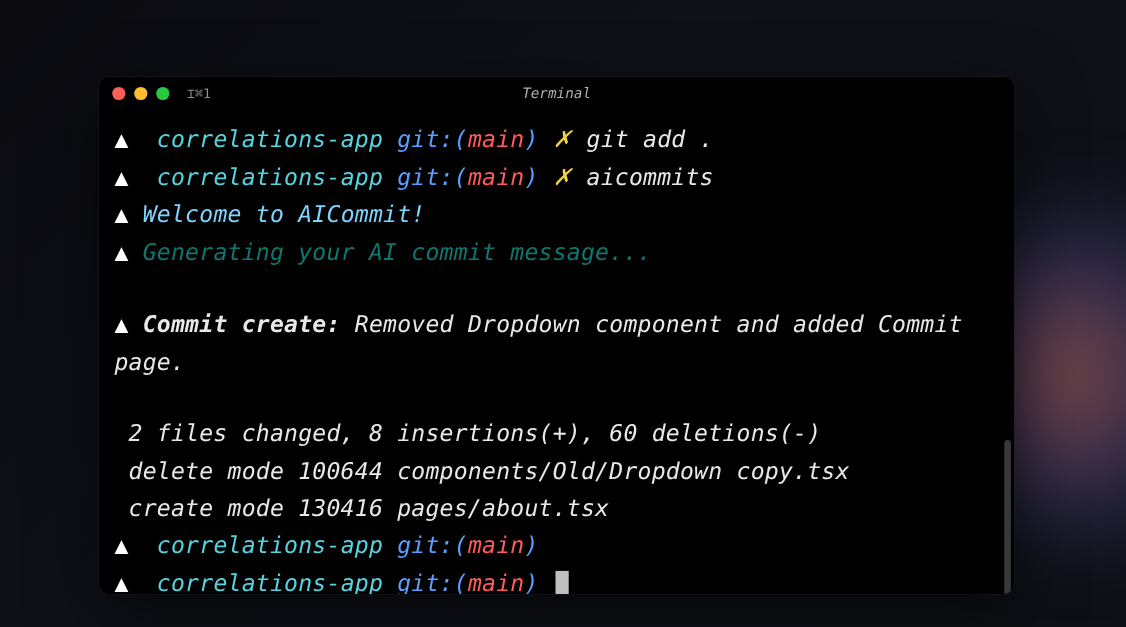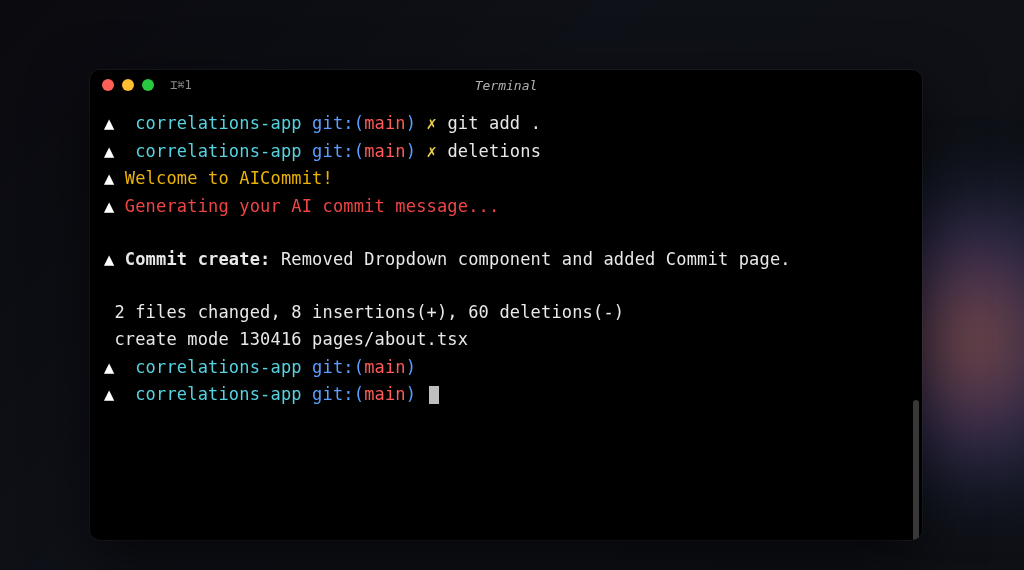--- a/index.html
+++ b/index.html
@@ -67,42 +67,43 @@
       position: absolute;
       left: 50%;
       transform: translateX(-50%);
       color: #b0b0b5;
       font-size: 13px;
       font-weight: 500;
       font-style: italic;
     }
     .terminal-body {
       padding: 10px 14px;
-      font-size: 17px;
+      font-size: 21px;
       line-height: 1.62;
       color: #e8e8e8;
       letter-spacing: 0.01em;
       height: calc(100% - 30px);
       overflow: hidden;
       position: relative;
+      font-style: italic;
     }
     .line {
       white-space: pre;
     }
     .line.wrap {
       white-space: pre-wrap;
       word-break: break-word;
     }
     .tri { color: #ffffff; }
     .cyan { color: #56d3e0; }
     .blue { color: #5b9eff; }
     .red { color: #ff5b5b; }
     .yellow { color: #f0d04a; }
-    .green { color: #eab308; margin-top: 41px; }
-    .grey { color: #ef4444; }
+    .green { color: #7dd3fc; margin-top: 41px; }
+    .grey { color: #0f766e; }
     .white { color: #e8e8e8; }
     .bold { font-weight: 700; }
     .prompt-q { color: #3dd15d; font-weight: 700; }
     .answer-y { color: #56d3e0; }
     .spacer { height: 1.5em; }
     .cursor-block {
       display: inline-block;
       width: 0.6em;
       height: 1.1em;
       background: #bfbfbf;
@@ -133,34 +134,35 @@
       <div class="traffic-light traffic-green"></div>
     </div>
     <span class="tab-label">⌶⌘1</span>
     <span class="window-title">Terminal</span>
   </div>
 
   <div class="terminal-body">
 
     <div class="line"><span class="tri">▲</span>  <span class="cyan">correlations-app</span> <span class="blue">git:(</span><span class="red">main</span><span class="blue">)</span> <span class="yellow">✗</span> <span class="white">git add .</span></div>
 
-    <div class="line"><span class="tri">▲</span>  <span class="cyan">correlations-app</span> <span class="blue">git:(</span><span class="red">main</span><span class="blue">)</span> <span class="yellow">✗</span> <span class="white">deletions</span></div>
+    <div class="line"><span class="tri">▲</span>  <span class="cyan">correlations-app</span> <span class="blue">git:(</span><span class="red">main</span><span class="blue">)</span> <span class="yellow">✗</span> <span class="white">aicommits</span></div>
 
     <div class="line"><span class="tri">▲</span> <span class="green">Welcome to AICommit!</span></div>
 
     <div class="line"><span class="tri">▲</span> <span class="grey">Generating your AI commit message...</span></div>
 
     <div class="spacer"></div>
 
     <div class="line wrap"><span class="tri">▲</span> <span class="white bold">Commit create:</span> <span class="white">Removed Dropdown component and added Commit page.</span></div>
 
     <div class="spacer"></div>
 
 
     <div class="line"><span class="white"> 2 files changed, 8 insertions(+), 60 deletions(-)</span></div>
+    <div class="line"><span class="white"> delete mode 100644 components/Old/Dropdown copy.tsx</span></div>
     <div class="line"><span class="white"> create mode 130416 pages/about.tsx</span></div>
 
     <div class="line"><span class="tri">▲</span>  <span class="cyan">correlations-app</span> <span class="blue">git:(</span><span class="red">main</span><span class="blue">)</span></div>
 
     <div class="line"><span class="tri">▲</span>  <span class="cyan">correlations-app</span> <span class="blue">git:(</span><span class="red">main</span><span class="blue">)</span> <span class="cursor-block"></span></div>
 
     <div class="scrollbar"></div>
   </div>
 
 </div>

